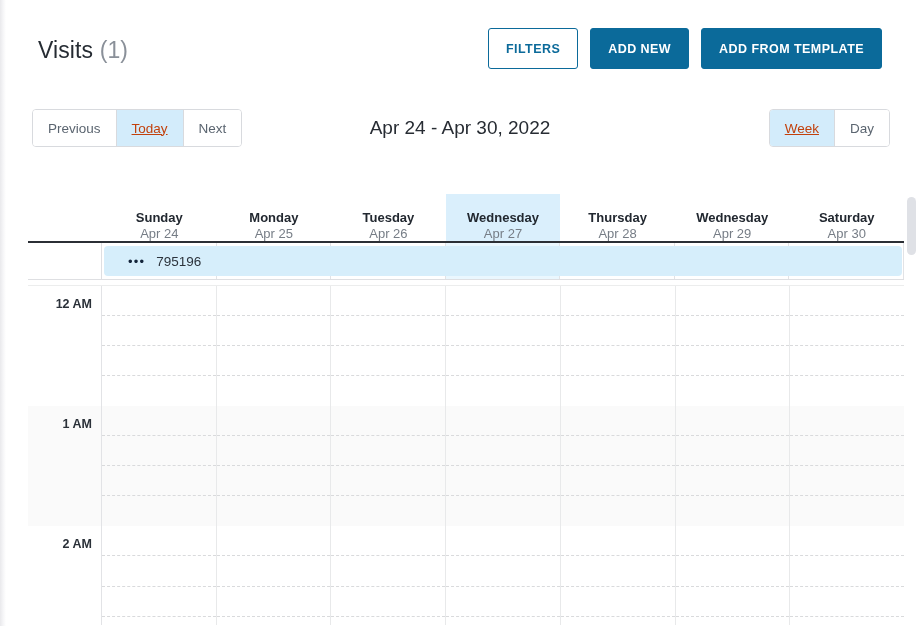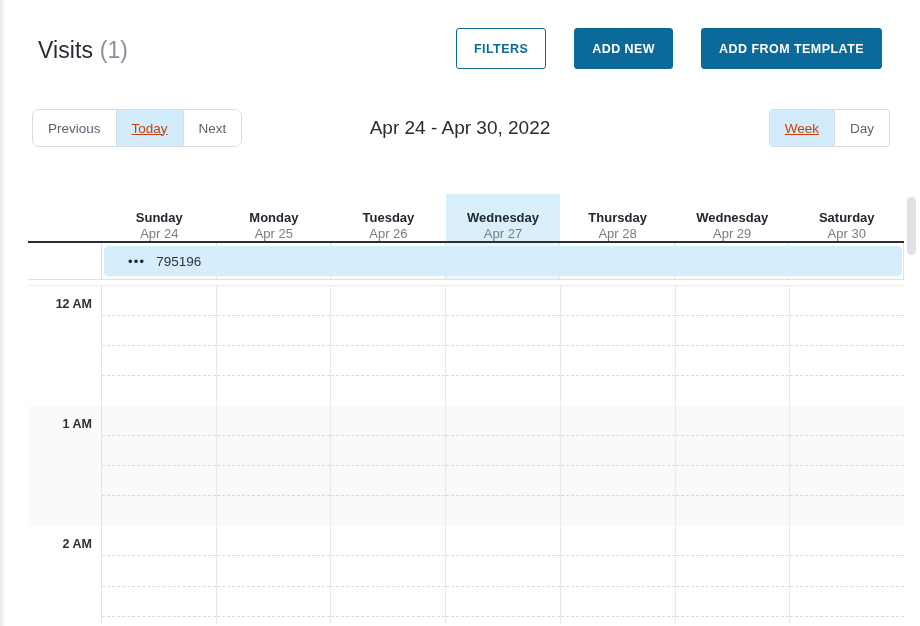--- a/index.html
+++ b/index.html
@@ -55,21 +55,21 @@
     color: #8a9099;
     font-size: 23px;
   }
 
   .header-actions {
     position: absolute;
     right: 0;
     top: 0;
     display: flex;
     align-items: center;
-    gap: 28px;
+    gap: 12px;
   }
   .btn {
     border: 1px solid transparent;
     border-radius: 3px;
     font-family: "Liberation Sans", sans-serif;
     font-size: 12.5px;
     font-weight: bold;
     letter-spacing: .45px;
     cursor: pointer;
     height: 41px;
@@ -103,21 +103,21 @@
   .btn-group {
     position: absolute;
     display: flex;
     border: 1px solid #d8dade;
     border-radius: 4px;
     overflow: hidden;
     background: #ffffff;
     height: 38px;
     box-sizing: border-box;
   }
-  .btn-group#nav-group { left: 32px; top: 0; border-radius: 7px; }
+  .btn-group#nav-group { left: 32px; top: 0; }
   .btn-group#view-group { right: 30px; top: 0; }
   .seg {
     border: 0;
     border-right: 1px solid #d8dade;
     background: #ffffff;
     color: #5b6570;
     font-family: "Liberation Sans", sans-serif;
     font-size: 13.5px;
     padding: 0 15px;
     height: 100%;

